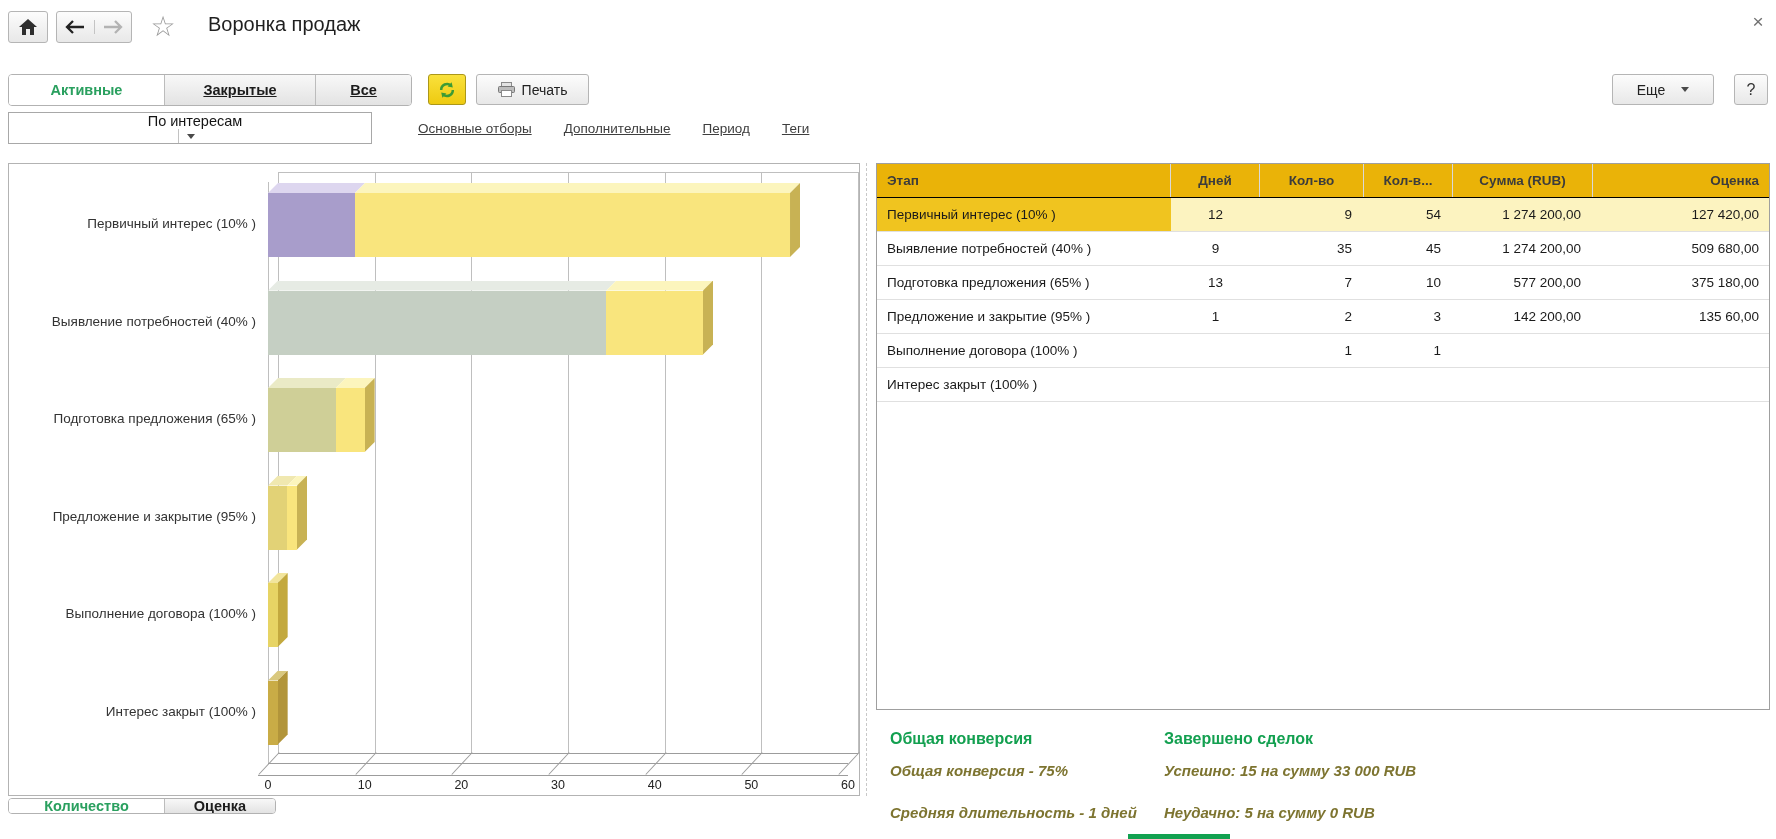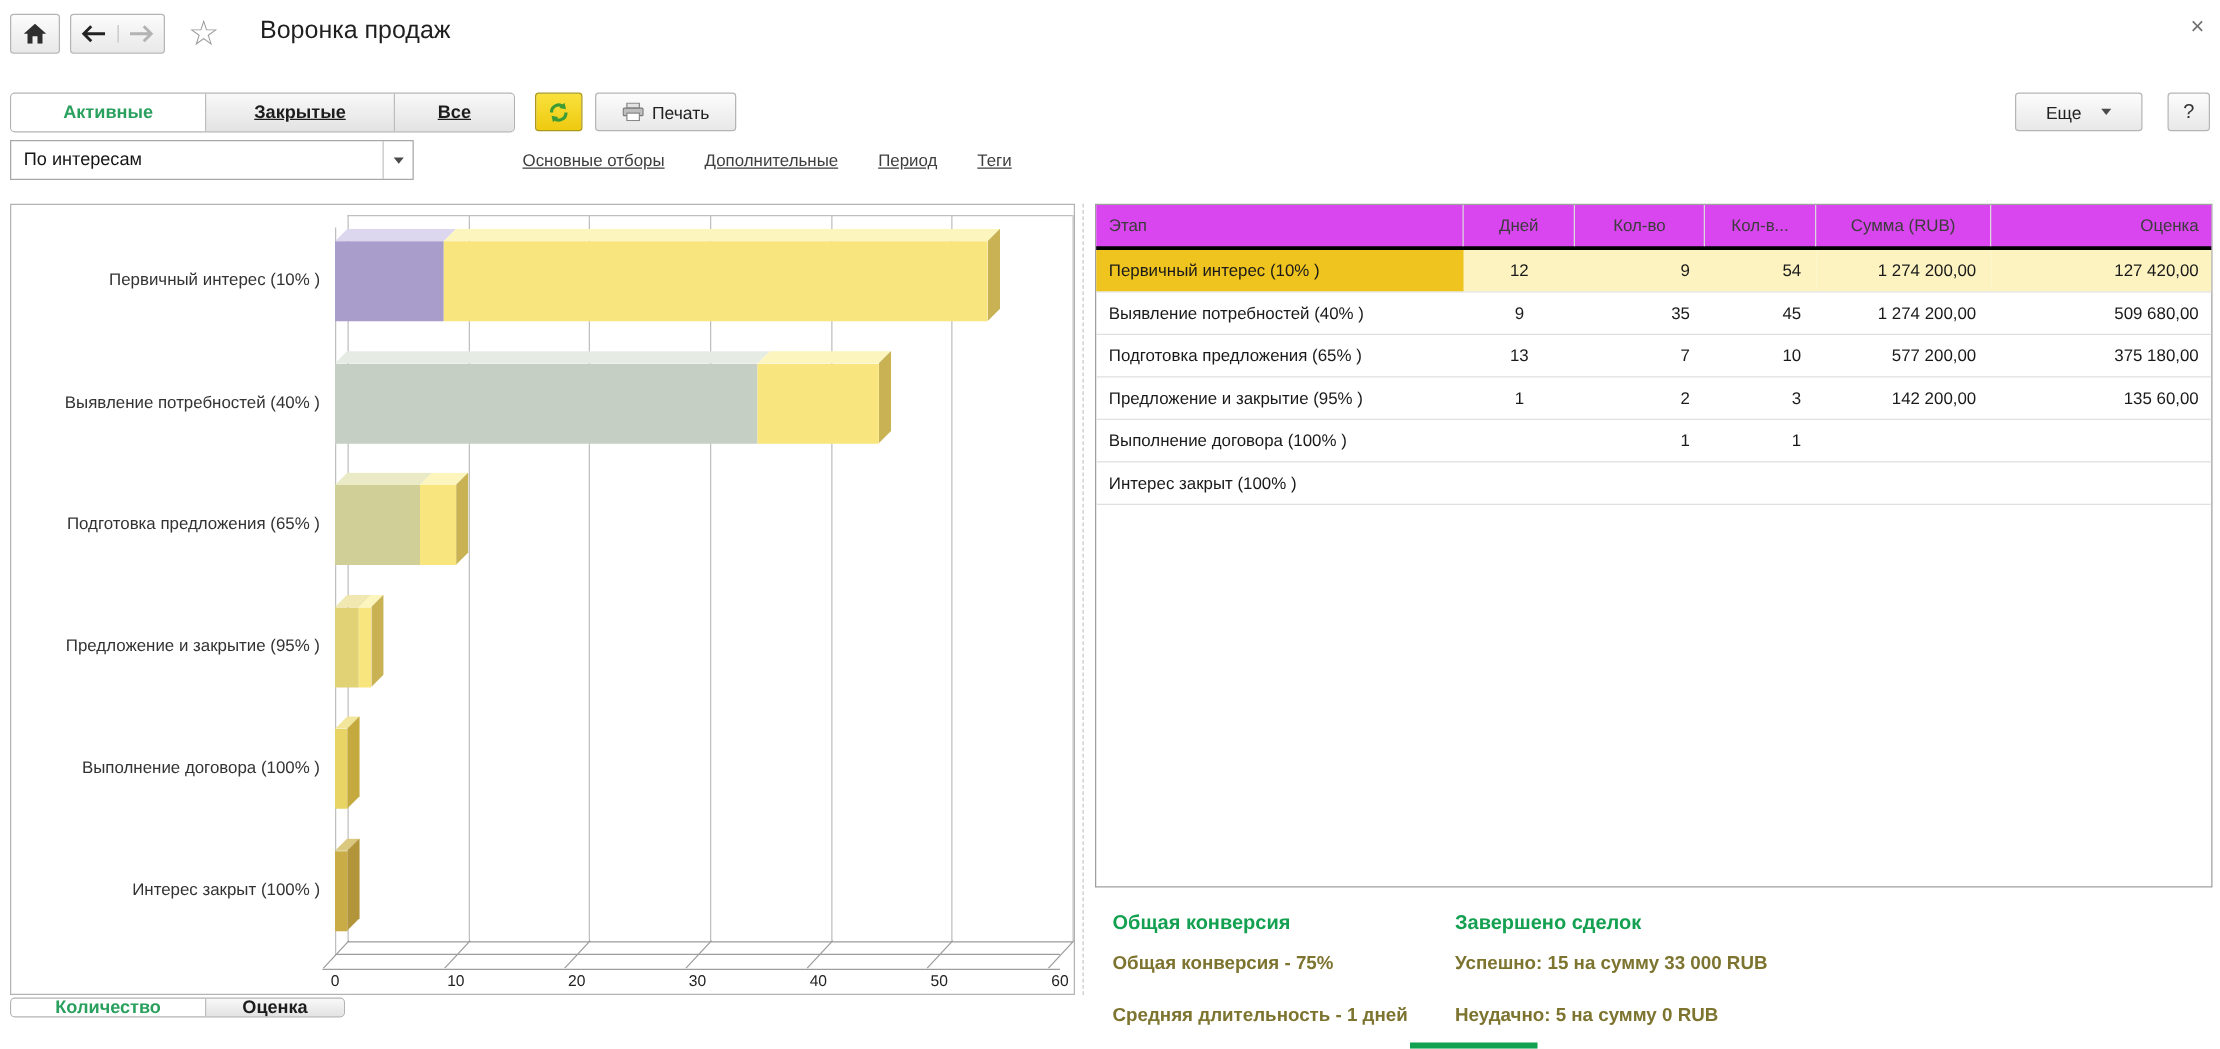--- a/index.html
+++ b/index.html
@@ -28,22 +28,22 @@
   .tab.active{background:#fff;color:#2aa05f;}
   #tab-a{width:155px}#tab-z{width:150px}#tab-v{width:95px}
   #refresh-btn{left:428px;top:74px;width:38px;height:31px;border-color:#ab9719;
                background:linear-gradient(#f9e13c,#eeca10);}
   #print-btn{left:476px;top:74px;width:113px;height:31px;gap:7px;}
   #more-btn{left:1612px;top:74px;width:102px;height:31px;gap:16px;}
   #help-btn{left:1734px;top:74px;width:34px;height:31px;font-size:16px;color:#333;}
   .caret{width:0;height:0;border-left:4px solid transparent;border-right:4px solid transparent;
          border-top:5px solid #4a4a4a;}
   
-  #combo{left:8px;top:112px;width:323px;height:32px;border:1px solid #a8a8a8;background:#fff;
-         display:flex;align-items:center;}
+  #combo{left:8px;top:112px;width:364px;height:32px;border:1px solid #a8a8a8;background:#fff;
+         display:flex;align-items:center;flex-direction:column;}
   #combo-value{flex:1;padding-left:10px;font-size:14.5px;color:#141414;}
   #combo-arrow{width:23px;height:100%;border-left:1px solid #c2c2c2;display:flex;
                align-items:center;justify-content:center;}
   #links{left:418px;top:112px;height:32px;display:flex;align-items:center;gap:32px;}
   #links .flink{font-size:13.5px;color:#3e3e3e;text-decoration:underline;}
   
   #chart-panel{left:8px;top:163px;width:852px;height:633px;border:1px solid #b3b3b3;background:#fff;}
   .gline{position:absolute;background:#bfbfbf;}
   .axline{position:absolute;background:#9c9c9c;}
   .diag{position:absolute;height:1px;background:#9c9c9c;transform:rotate(-47deg);}
@@ -59,35 +59,35 @@
   .toggle{height:100%;display:flex;align-items:center;justify-content:center;font-size:14.5px;
           font-weight:bold;background:linear-gradient(#f8f8f8,#e3e3e3);color:#1c1c1c;}
   .toggle+.toggle{border-left:1px solid #bcbcbc;}
   .toggle.active{background:#fff;color:#2aa05f;}
   #toggle-q{width:155px}#toggle-o{width:110px}
   
   #splitter{left:866px;top:163px;height:633px;width:1px;border-left:1px dashed #c8c8c8;}
   
   #table-wrap{left:876px;top:163px;width:894px;height:547px;border:1px solid #9f9f9f;background:#fff;}
   .t-row{display:grid;grid-template-columns:294px 89px 104px 89px 140px auto;height:33px;}
-  .t-head{background:#d946ef;border-bottom:3px solid #000000;}
+  .t-head{background:#eab308;border-bottom:1px solid #000000;font-weight:bold;}
   .t-head .tc{color:#3c3c3c;border-right:1px solid #d9d9d9;}
   .t-head .tc:last-child{border-right:none;}
   .t-body .t-row{border-bottom:1px solid #e0e0e0;}
   .tc{display:flex;align-items:center;font-size:13.5px;color:#1a1a1a;overflow:hidden;
       white-space:nowrap;box-sizing:border-box;}
   .tc.a-l{justify-content:flex-start;padding-left:10px;}
   .tc.a-c{justify-content:center;}
   .tc.a-r{justify-content:flex-end;padding-right:12px;}
   .tc.a-rr{justify-content:flex-end;padding-right:10px;}
   .t-row.hl .tc:first-child{background:#f0c41f;}
   .t-row.hl .tc{background:#fcf3c0;}
   
   .sum-h{position:absolute;font-size:16px;font-weight:bold;color:#13a050;white-space:nowrap;}
-  .sum-l{position:absolute;font-size:15px;font-weight:bold;color:#7d7430;white-space:nowrap;}
+  .sum-l{position:absolute;font-size:15px;font-weight:bold;color:#7d7430;white-space:nowrap;font-style:italic;}
   #green-bar{left:1128px;top:834px;width:102px;height:5px;background:#12a150;}
 </style>
 </head>
 <body>
 
 <div class="abs btn" id="home-btn">
   <span style="display:flex">
     <svg width="18" height="16" viewBox="0 0 18 16">
         <path d="M9 0 L18 8 L15 8 L15 16 L11 16 L11 10 L7 10 L7 16 L3 16 L3 8 L0 8 Z" fill="#2e2e2e"></path>
       </svg>

